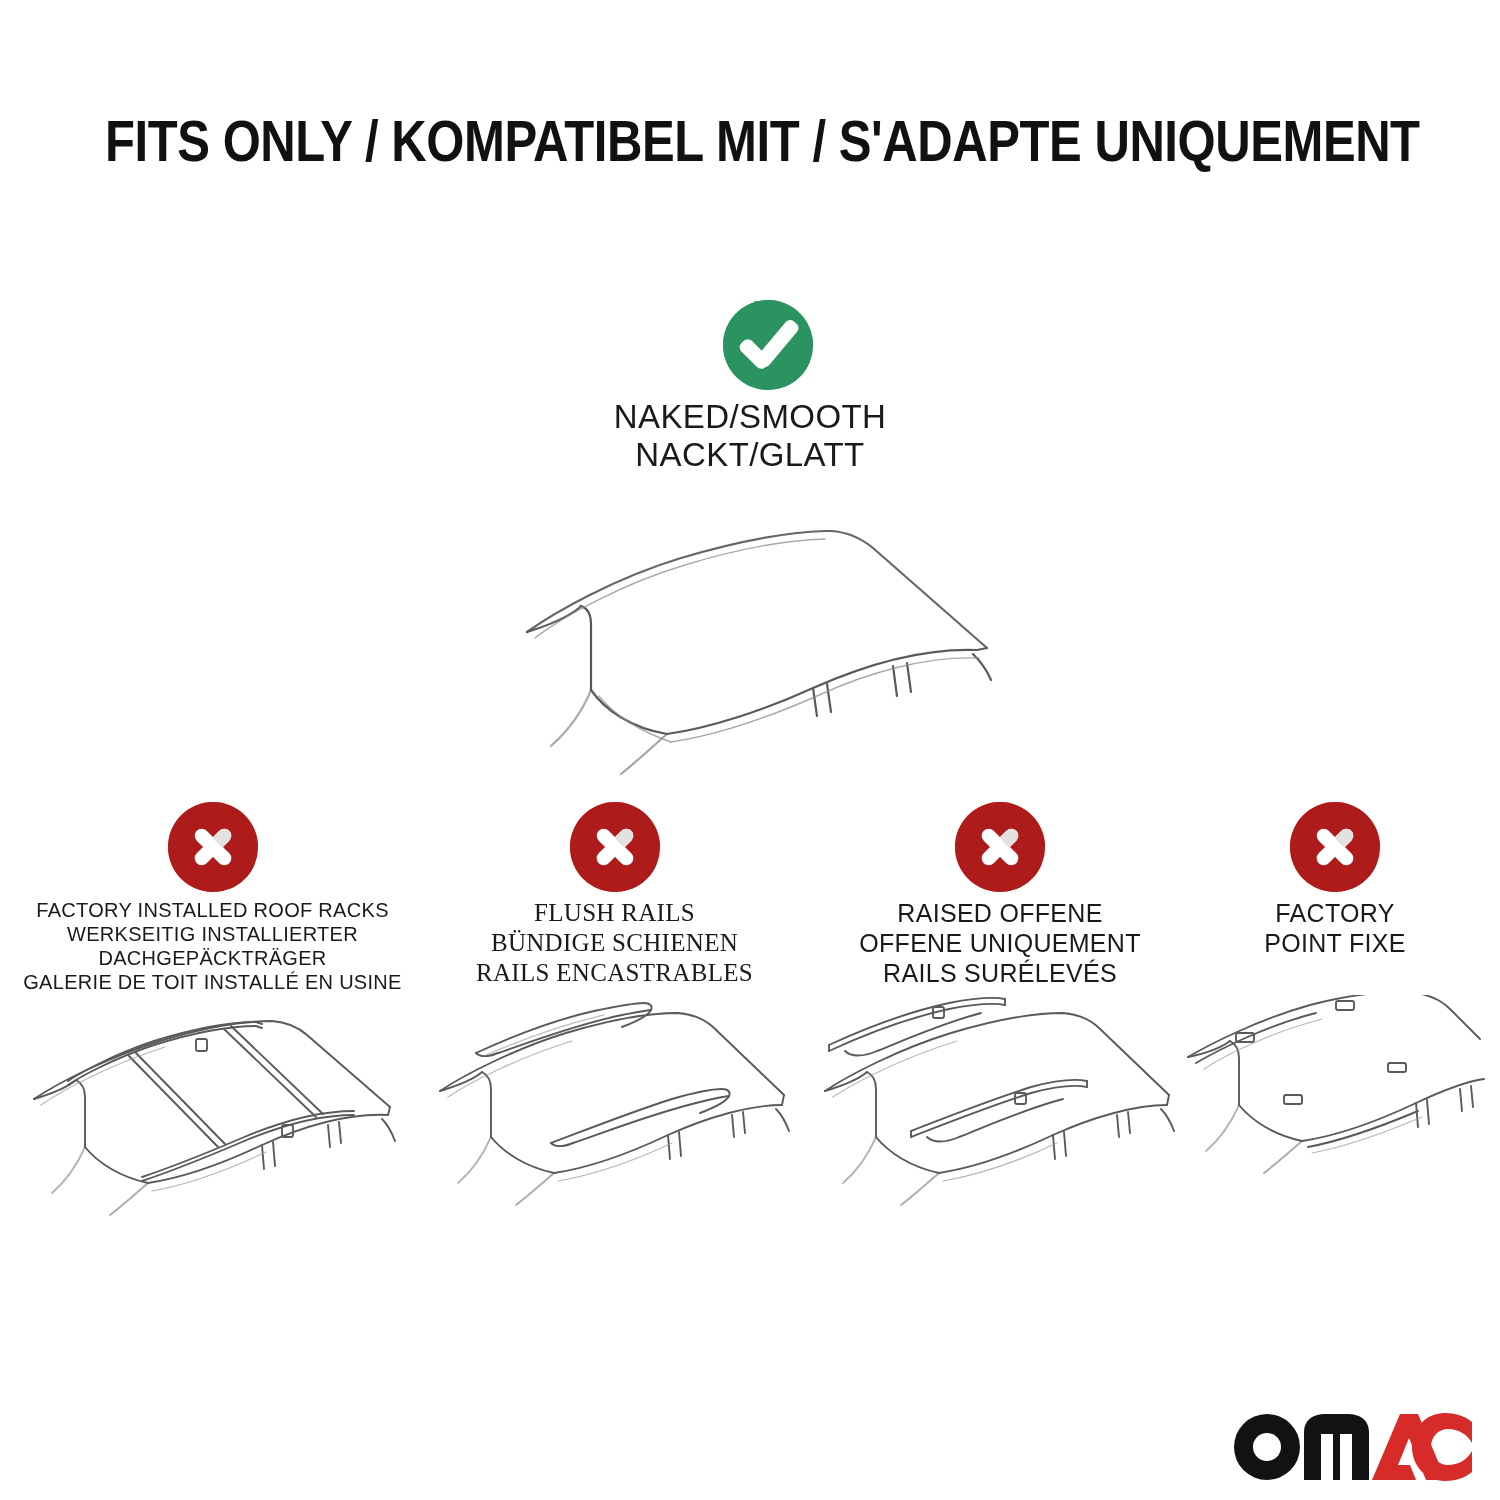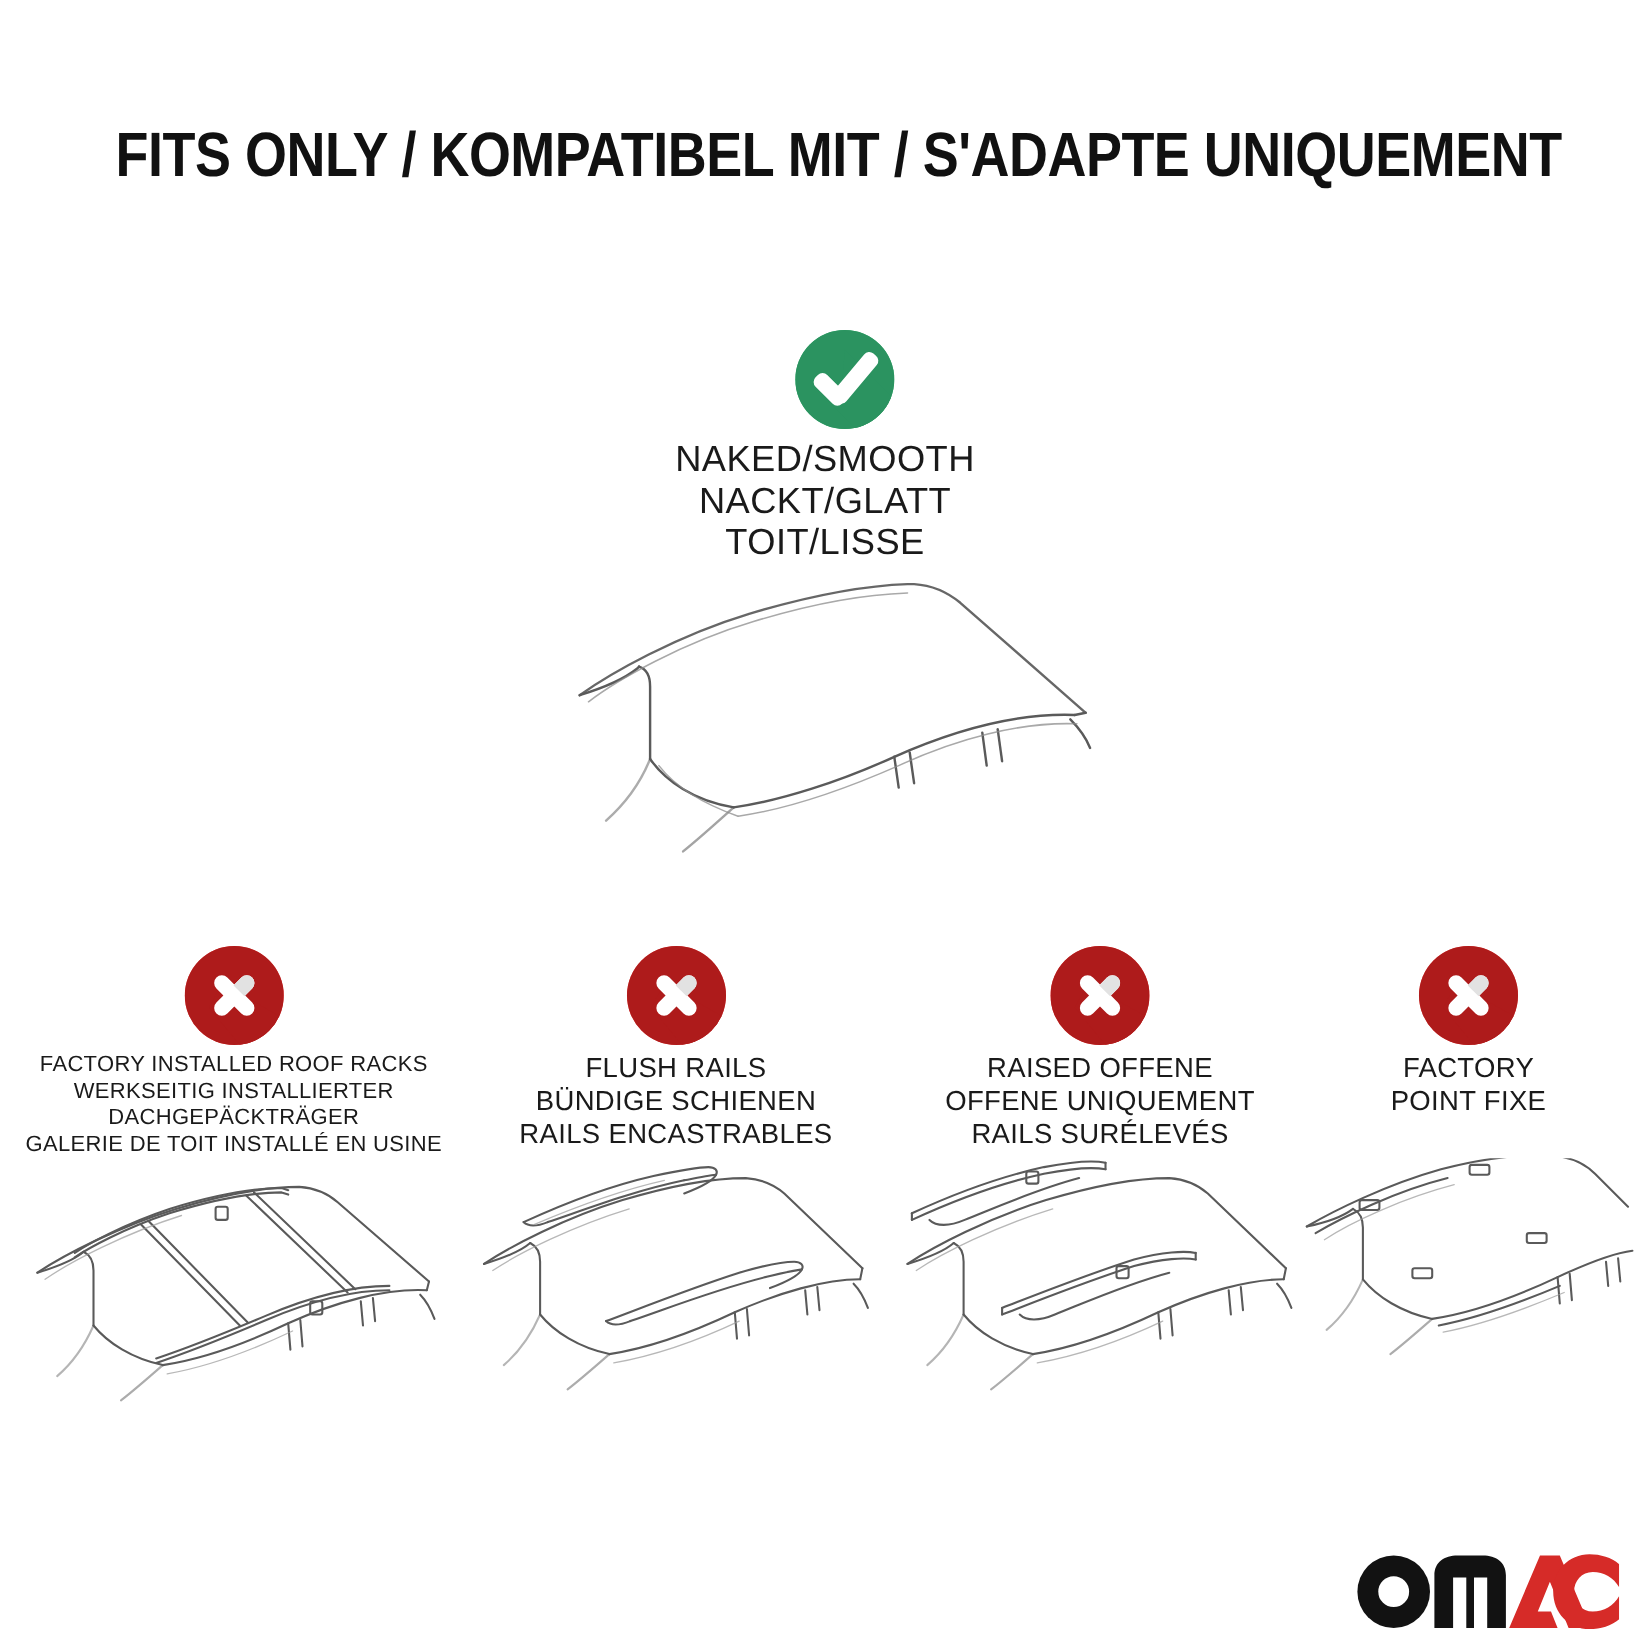--- a/index.html
+++ b/index.html
@@ -130,21 +130,21 @@
     left: 495px;
     top: 520px;
     width: 530px;
     height: 290px;
   }
 
   
   .cols {
     position: absolute;
     left: 0;
-    top: 848px;
+    top: 790px;
     width: 1414px;
     height: 470px;
   }
   .col {
     position: absolute;
     top: 0;
     height: 470px;
   }
   .col-badge {
     position: absolute;
@@ -205,21 +205,20 @@
       <div class="check">
         <i class="c-short"></i>
         <i class="c-long"></i>
       </div>
     </div>
   </div>
 
   <div class="top-labels">
     <div>NAKED/SMOOTH</div>
     <div>NACKT/GLATT</div>
-    <div>TOIT/LISSE</div>
   </div>
 
   <svg class="top-art" viewBox="0 0 530 290">
     <g fill="none" stroke="#5a5a5a" stroke-width="2.2" stroke-linejoin="round" stroke-linecap="round">
       <path d="M32,112 C60,92 120,58 186,38 C250,19 300,12 330,11 L336,11 C352,12 366,18 378,28 L492,128" opacity="0.92"></path>
       <path d="M32,112 C58,104 74,96 84,88 L86,86"></path>
       <path d="M86,86 C92,88 96,94 96,104 L96,170"></path>
       <path d="M96,170 C110,190 136,208 172,214"></path>
       <path d="M172,214 C215,208 270,190 318,168 C372,144 430,128 482,130"></path>
       <path d="M482,130 L492,128"></path>
@@ -288,21 +287,21 @@
         <rect x="186" y="44" width="11" height="12" rx="2"></rect>
         <rect x="272" y="130" width="11" height="12" rx="2"></rect>
       </g>
       <g fill="none" stroke="#9a9a9a" stroke-width="1.2" stroke-linecap="round" opacity="0.7">
         <path d="M31,110 C54,94 104,68 155,52"></path>
         <path d="M142,196 C176,190 218,175 256,157"></path>
       </g>
     </svg>
   </div>
 
-  <div class="col big" style="left:432px; width:365px;">
+  <div class="col big" style="left:432px; width:365px;font-family:Liberation Serif, serif;">
     <div class="col-badge">
       <div class="badge no">
         <svg class="shadow" width="90" height="90" viewBox="0 0 90 90">
           <path d="M34,34 L90,66 L90,90 L50,90 L22,56 Z" fill="#ae1b1b"></path>
         </svg>
         <div class="cross">
           <i class="x1"></i>
           <i class="x2"></i>
         </div>
       </div>

